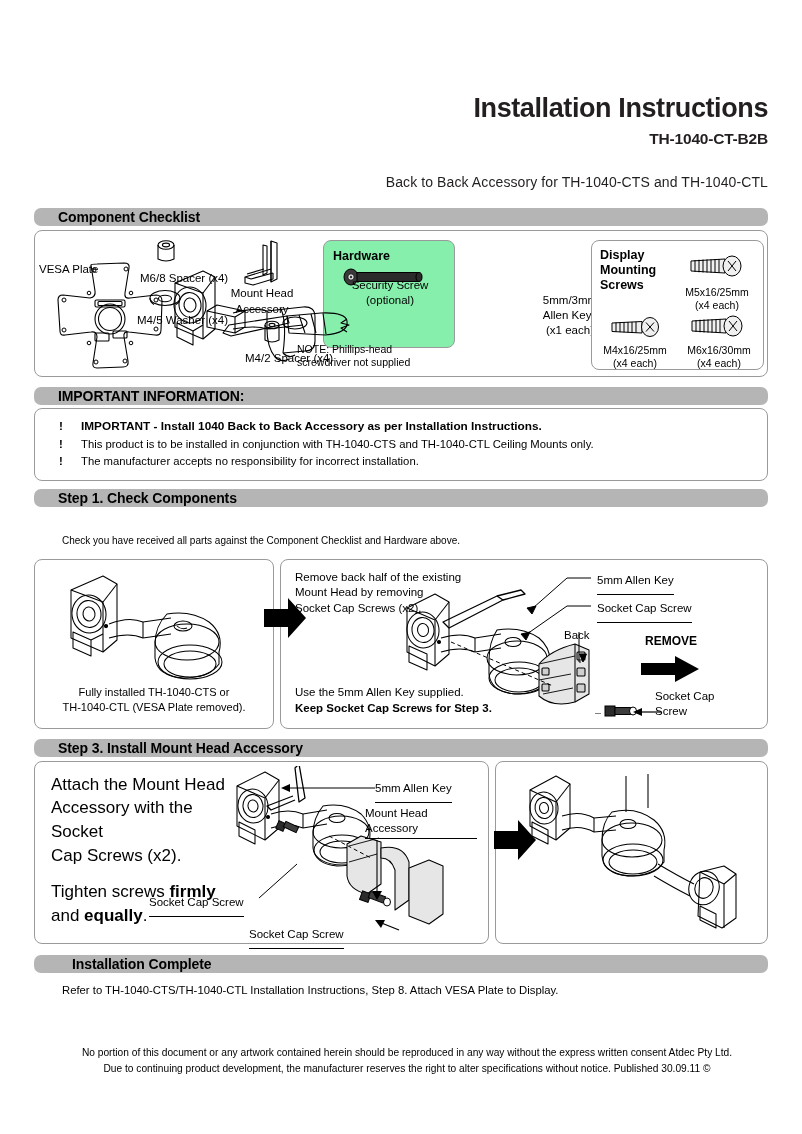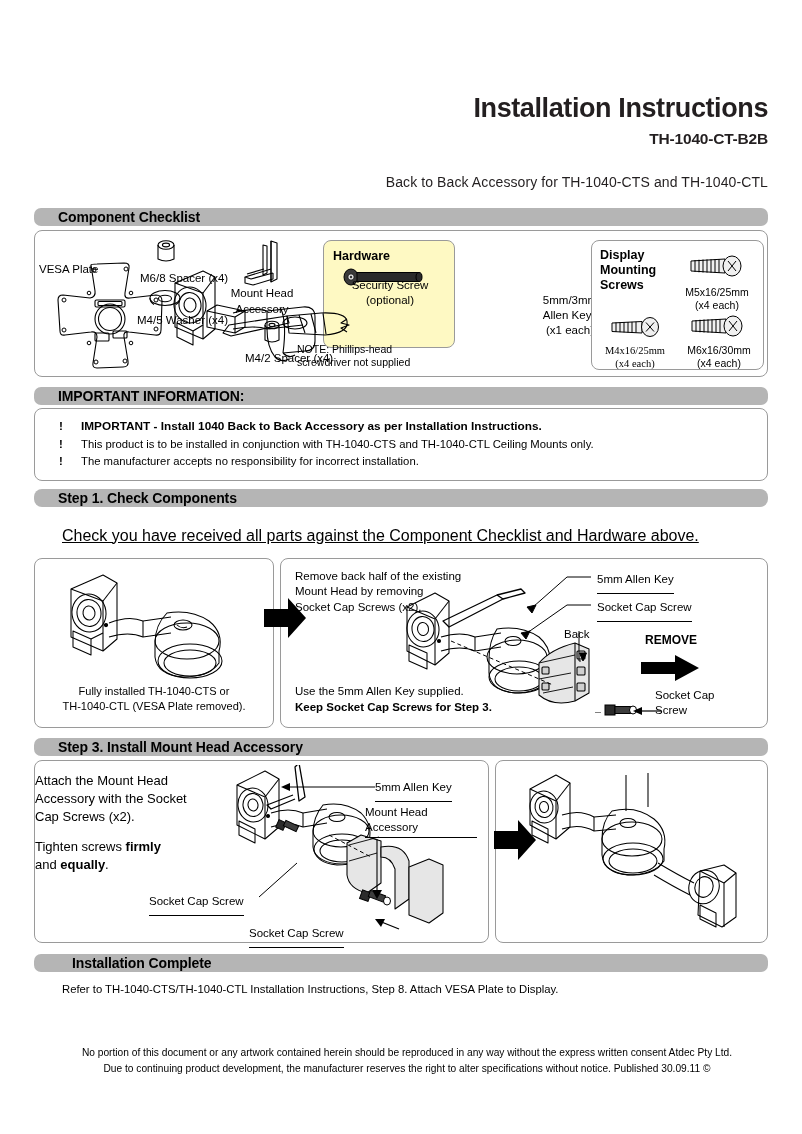--- a/index.html
+++ b/index.html
@@ -54,52 +54,52 @@
 
   .vesa-label { position: absolute; left: 2px; top: 46px; font-size: 11.5px; }
   .mounthead-label {
     position: absolute; left: 184px; top: 55px; font-size: 11.5px;
     line-height: 1.35; text-align: center; width: 86px;
   }
 
   
   .hardware-box {
     position: absolute; left: 288px; top: 9px; width: 132px; height: 108px;
-    border: 1px solid #9a9a9a; border-radius: 8px; background:#fef9c3;
+    border: 1px solid #9a9a9a; border-radius: 8px; background:#86efac;
   }
   .hardware-title { position:absolute; left: 9px; top: 8px; font-size: 12.5px; font-weight: bold; }
   .hw-screw-cap { position:absolute; left: 12px; top: 37px; font-size: 11.5px; line-height:1.3; text-align:center; width: 108px;}
 
   .note-text {
     position: absolute; left: 262px; top: 112px; font-size: 10.5px; line-height: 1.25;
   }
   .lbl { font-size: 11.5px; line-height: 1.25; }
 
   .allen-label { position:absolute; left: 494px; top: 62px; width: 82px; text-align:center; font-size: 11.5px; line-height: 1.3;}
 
   
   .dms-box {
     position: absolute; right: 3px; top: 9px; width: 173px; height: 130px;
     border: 1px solid #9a9a9a; border-radius: 8px; background: #fff;
   }
   .dms-title { position:absolute; left: 8px; top: 7px; font-size: 12.5px; font-weight:bold; line-height:1.18;}
   .dms-l1 { position:absolute; left: 78px; top: 45px; width: 94px; text-align:center; font-size:10.5px; line-height:1.25;}
-  .dms-l2 { position:absolute; left: 2px; top: 103px; width: 82px; text-align:center; font-size:10.5px; line-height:1.25;font-family:Liberation Serif, serif;}
+  .dms-l2 { position:absolute; left: 2px; top: 103px; width: 82px; text-align:center; font-size:10.5px; line-height:1.25;}
   .dms-l3 { position:absolute; left: 82px; top: 103px; width: 90px; text-align:center; font-size:10.5px; line-height:1.25;}
 
   
   #important-bar { margin-top: 10px; }
   #important-panel { margin-top: 3px; padding: 8px 0 9px 0; }
   .info-row { display: flex; font-size: 11.3px; line-height: 1.55; padding-left: 24px; }
   .info-row .bang { width: 22px; font-weight: bold; flex: none; }
   .info-row.bold, .info-row.bold .bang { font-weight: bold; font-size: 11.8px; }
 
   
-  #step1-bar { margin-top: 8px; border-radius: 8px; }
-  .step-text { font-size: 16px; padding: 20px 0 9px 28px; text-decoration: underline; }
+  #step1-bar { margin-top: 8px; }
+  .step-text { font-size: 10px; padding: 28px 0 9px 28px; }
   #step2-bar { margin-top: 0px; }
   #step2-panels { margin-top: 4px; display: flex; gap: 6px; height: 170px; }
   .sub-panel { border: 1px solid #9a9a9a; border-radius: 8px; position: relative; background:#fff; }
   #step2-left { width: 240px; }
   #step2-right { flex: 1; }
 
   .cap-center {
     position:absolute; left: 0; right: 0; bottom: 13px; text-align:center;
     font-size: 11px; line-height: 1.35;
   }
@@ -109,21 +109,21 @@
 
   .ul-label { font-size: 11.5px; border-bottom: 1.3px solid #000; display: inline-block; padding-bottom: 8px;}
   .plain-label { font-size: 11.5px; }
 
   .arrow-big { position: absolute; width: 46px; height: 44px; }
 
   #step3-bar { margin-top: 10px; }
   #step3-panels { margin-top: 4px; display:flex; gap: 6px; height: 183px; }
   #step3-left { width: 455px; }
   #step3-right { flex: 1; }
-  .s3-instr { position:absolute; left: 0; top: 11px; font-size: 13px; line-height: 1.4; width: 185px;}
+  .s3-instr { position:absolute; left: 16px; top: 11px; font-size: 17px; line-height: 1.4; width: 185px;}
 
   #complete-bar { margin-top: 11px; padding-left: 38px; }
   .complete-text { font-size: 11.3px; padding: 11px 0 0 28px; }
 
   .footer {
     position: absolute; left: 12px; right: 0; bottom: 58px;
     text-align: center; font-size: 10.2px; line-height: 1.5; color: #000;
   }
   svg { display:block; }
 </style>

